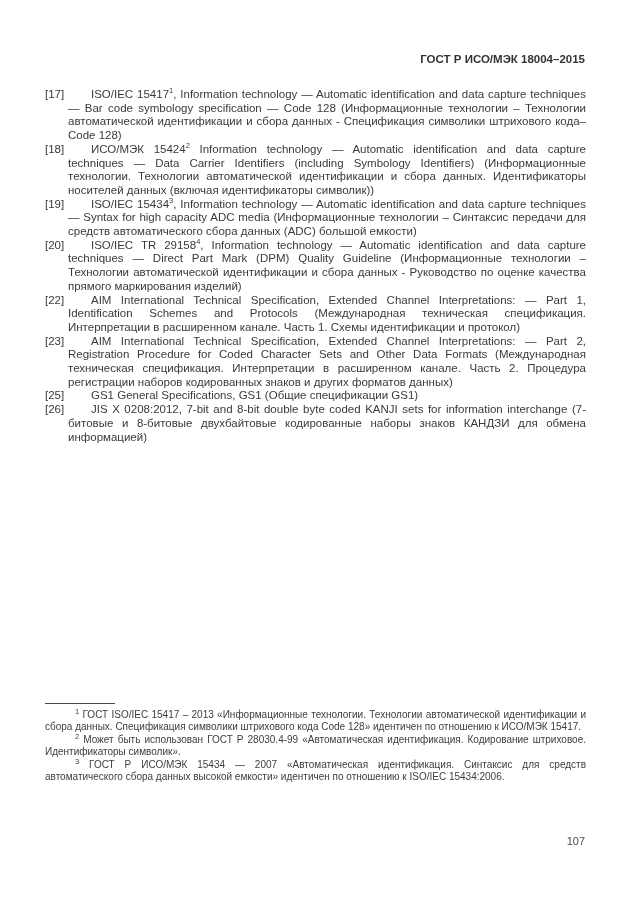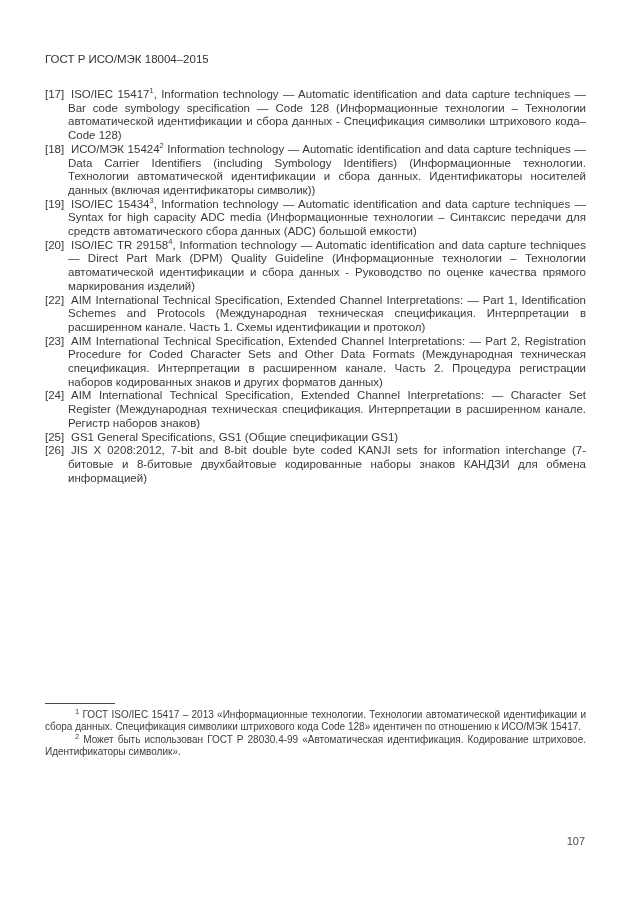--- a/index.html
+++ b/index.html
@@ -14,41 +14,42 @@
     background: #ffffff;
     font-family: "Liberation Sans", sans-serif;
     color: #3a3a3a;
     overflow: hidden;
   }
   .running-header {
     position: absolute;
     top: 53px;
     left: 45px;
     right: 45px;
-    font-weight: normal;
+    text-align: right;
+    font-weight: bold;
     font-size: 11.5px;
     color: #333333;
   }
   .refs {
     position: absolute;
     top: 88px;
     left: 45px;
     width: 541px;
     font-size: 11.5px;
     line-height: 13.7px;
     text-align: justify;
   }
   .ref-item {
     padding-left: 23px;
     text-align: justify;
   }
   .ref-label {
     display: inline-block;
     margin-left: -23px;
-    width: 26px;
+    width: 46px;
     text-align: left;
   }
   sup {
     font-size: 7.5px;
     line-height: 0;
     vertical-align: super;
   }
   .footnotes {
     position: absolute;
     top: 703px;
@@ -83,28 +84,28 @@
 
   <div class="running-header">ГОСТ Р ИСО/МЭК 18004–2015</div>
 
   <div class="refs">
       <div class="ref-item"><span class="ref-label">[17]</span><span>ISO/IEC 15417<sup>1</sup>, Information technology — Automatic identification and data capture techniques — Bar code symbology specification — Code 128 (Информационные технологии – Технологии автоматической идентификации и сбора данных - Спецификация символики штрихового кода– Code 128)</span></div>
       <div class="ref-item"><span class="ref-label">[18]</span><span>ИСО/МЭК 15424<sup>2</sup> Information technology — Automatic identification and data capture techniques — Data Carrier Identifiers (including Symbology Identifiers) (Информационные технологии. Технологии автоматической идентификации и сбора данных. Идентификаторы носителей данных (включая идентификаторы символик))</span></div>
       <div class="ref-item"><span class="ref-label">[19]</span><span>ISO/IEC 15434<sup>3</sup>, Information technology — Automatic identification and data capture techniques — Syntax for high capacity ADC media (Информационные технологии – Синтаксис передачи для средств автоматического сбора данных (ADC) большой емкости)</span></div>
       <div class="ref-item"><span class="ref-label">[20]</span><span>ISO/IEC TR 29158<sup>4</sup>, Information technology — Automatic identification and data capture techniques — Direct Part Mark (DPM) Quality Guideline (Информационные технологии – Технологии автоматической идентификации и сбора данных - Руководство по оценке качества прямого маркирования изделий)</span></div>
       <div class="ref-item"><span class="ref-label">[22]</span><span>AIM International Technical Specification, Extended Channel Interpretations: — Part 1, Identification Schemes and Protocols (Международная техническая спецификация. Интерпретации в расширенном канале. Часть 1. Схемы идентификации и протокол)</span></div>
       <div class="ref-item"><span class="ref-label">[23]</span><span>AIM International Technical Specification, Extended Channel Interpretations: — Part 2, Registration Procedure for Coded Character Sets and Other Data Formats (Международная техническая спецификация. Интерпретации в расширенном канале. Часть 2. Процедура регистрации наборов кодированных знаков и других форматов данных)</span></div>
-      <div class="ref-item"><span class="ref-label">[24]</span><span>AIM International Technical Specification, Extended Channel Interpretations: — Character Set Register (Международная техническая спецификация. Интерпретации в расширенном канале. Регистр наборов знаков)</span></div>
       <div class="ref-item"><span class="ref-label">[25]</span><span>GS1 General Specifications, GS1 (Общие спецификации GS1)</span></div>
       <div class="ref-item"><span class="ref-label">[26]</span><span>JIS X 0208:2012, 7-bit and 8-bit double byte coded KANJI sets for information interchange (7-битовые и 8-битовые двухбайтовые кодированные наборы знаков КАНДЗИ для обмена информацией)</span></div>
     </div>
 
   <div class="footnotes">
     <hr class="fn-rule">
     <div>
         <div class="fn-item"><sup>1</sup><span> ГОСТ ISO/IEC 15417 – 2013 «Информационные технологии. Технологии автоматической идентификации и сбора данных. Спецификация символики штрихового кода Code 128» идентичен по отношению к ИСО/МЭК 15417.</span></div>
         <div class="fn-item"><sup>2</sup><span> Может быть использован ГОСТ Р 28030.4-99 «Автоматическая идентификация. Кодирование штриховое. Идентификаторы символик».</span></div>
+        <div class="fn-item"><sup>3</sup><span> ГОСТ Р ИСО/МЭК 15434 — 2007 «Автоматическая идентификация. Синтаксис для средств автоматического сбора данных высокой емкости» идентичен по отношению к ISO/IEC 15434:2006.</span></div>
       </div>
   </div>
 
   <div class="page-number">107</div>
 
 </div>
 
 </body></html>

